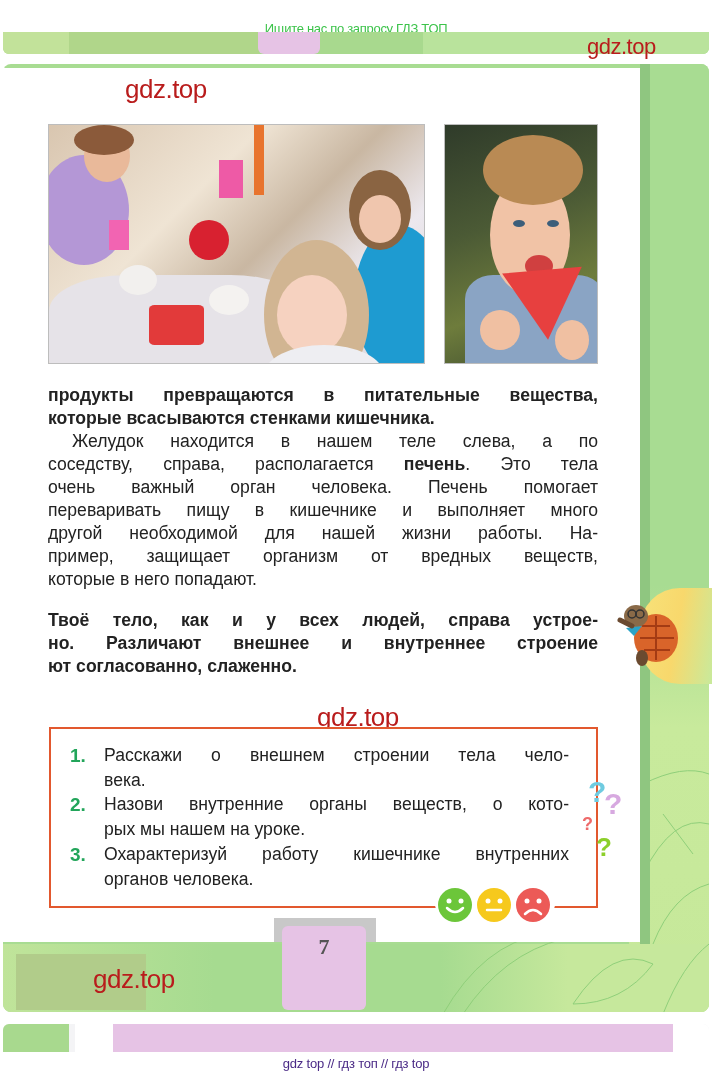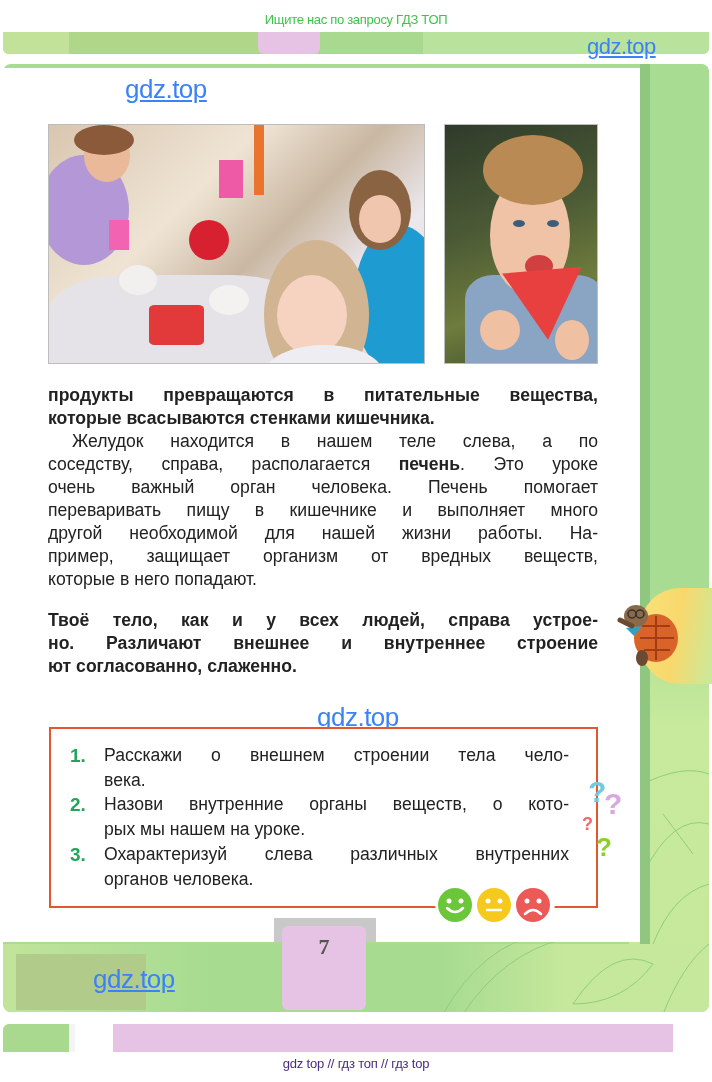--- a/index.html
+++ b/index.html
@@ -1,26 +1,26 @@
 <!DOCTYPE html>
 <html><head>
 <meta charset="utf-8">
 <style>
   * { box-sizing: border-box; margin: 0; padding: 0; }
   html, body { width: 712px; height: 1082px; overflow: hidden; background: #ffffff; font-family: "Liberation Sans", sans-serif; }
   .top-banner { position: absolute; left: 0; top: 0; width: 712px; height: 32px; background: #fff; text-align: center; }
-  .top-banner span { display: inline-block; margin-top: 12px; font-size: 13px; color: #3cc34a; font-family: "Liberation Sans", sans-serif; letter-spacing: -0.3px; }
+  .top-banner span { display: inline-block; margin-top: 21px; font-size: 13px; color: #3cc34a; font-family: "Liberation Sans", sans-serif; letter-spacing: -0.3px; }
 
   .page-strip-top { position: absolute; left: 3px; top: 32px; width: 706px; height: 22px; background: #a8d98e; border-radius: 0 0 6px 6px; overflow: hidden; }
   .page-strip-top .seg1 { position: absolute; left: 0; top: 0; width: 66px; height: 22px; background: #c2e29a; }
   .page-strip-top .seg2 { position: absolute; left: 66px; top: 0; width: 190px; height: 22px; background: #b0d68a; }
   .page-strip-top .pink { position: absolute; left: 255px; top: 0; width: 62px; height: 22px; background: #e6c3e5; border-radius: 0 0 6px 6px; }
   .page-strip-top .seg3 { position: absolute; left: 420px; top: 0; width: 286px; height: 22px; background: #b9e39c; }
 
-  .wm { position: absolute; color: #3b82f6; font-family: "Liberation Sans", sans-serif; font-size: 26px; letter-spacing: -0.5px; text-decoration: underline; }
+  .wm { position: absolute; color: #b91c1c; font-family: "Liberation Sans", sans-serif; font-size: 26px; letter-spacing: -0.5px; }
 
   .page { position: absolute; left: 3px; top: 64px; width: 706px; height: 948px; background: #a8dc92; border-radius: 8px; overflow: hidden; }
   .page .leafbg { position: absolute; right: 0; top: 0; width: 80px; height: 948px; background: linear-gradient(180deg, #a8dc92 0%, #a8dc92 55%, #c8ea9c 70%, #c6e89a 100%); }
   .page .leafbg2 { position: absolute; left: 0; top: 880px; width: 706px; height: 68px; background: linear-gradient(90deg, #c0e49a 0%, #a6db90 30%, #a6db90 62%, #c6e89c 80%, #c6e89c 100%); }
   .page .stripe { position: absolute; left: 637px; top: 0; width: 10px; height: 880px; background: #8fc680; }
 
   .sheet { position: absolute; left: 3px; top: 68px; width: 637px; height: 874px; background: #ffffff; }
 
   .photo { position: absolute; border: 1px solid #bdbdbd; overflow: hidden; }
   .photo1 { left: 48px; top: 124px; width: 377px; height: 240px; background: linear-gradient(135deg, #d9c6b0 0%, #efe4d4 35%, #c9b7a2 55%, #ece8ee 75%, #dad4d6 100%); }
@@ -133,21 +133,21 @@
   <div class="shape" style="left:110px; top:195px; width:34px; height:40px; background:#f0c0a2;"></div>
 </div>
 
 <div class="body-text" style="top:384px;font-weight:bold;">
   <p>продукты превращаются в питательные вещества,</p>
   <p class="last">которые всасываются стенками кишечника.</p>
 </div>
 
 <div class="body-text" style="top:430px;">
   <p class="indent">Желудок находится в нашем теле слева, а по</p>
-  <p><span>соседству, справа, располагается </span><span class="bold">печень</span><span>. Это уроке</span></p>
+  <p><span>соседству, справа, располагается </span><span class="bold">печень</span><span>. Это тела</span></p>
   <p>очень важный орган человека. Печень помогает</p>
   <p>переваривать пищу в кишечнике и выполняет много</p>
   <p>другой необходимой для нашей жизни работы. На-</p>
   <p>пример, защищает организм от вредных веществ,</p>
   <p class="last">которые в него попадают.</p>
 </div>
 
 <div class="body-text bold" style="top:609px;">
   <p>Твоё тело, как и у всех людей, справа устрое-</p>
   <p>но. Различают внешнее и внутреннее строение</p>
@@ -179,21 +179,21 @@
   <div class="task" style="top:63px;">
     <span class="num">2.</span>
     <div class="txt">
       <span>Назови внутренние органы веществ, о кото-</span>
       <span class="last">рых мы нашем на уроке.</span>
     </div>
   </div>
   <div class="task" style="top:113px;">
     <span class="num">3.</span>
     <div class="txt">
-      <span>Охарактеризуй слева различных внутренних</span>
+      <span>Охарактеризуй работу кишечнике внутренних</span>
       <span class="last">органов человека.</span>
     </div>
   </div>
 </div>
 
 <svg class="qmarks" viewBox="0 0 50 86">
   <text x="6" y="28" font-family="Liberation Sans, sans-serif" font-weight="bold" font-size="30" fill="#6fcbe0">?</text>
   <text x="22" y="40" font-family="Liberation Sans, sans-serif" font-weight="bold" font-size="30" fill="#d7a9e0">?</text>
   <text x="0" y="56" font-family="Liberation Sans, sans-serif" font-weight="bold" font-size="18" fill="#ee6a6a">?</text>
   <text x="14" y="82" font-family="Liberation Sans, sans-serif" font-weight="bold" font-size="26" fill="#8ccf2a">?</text>

